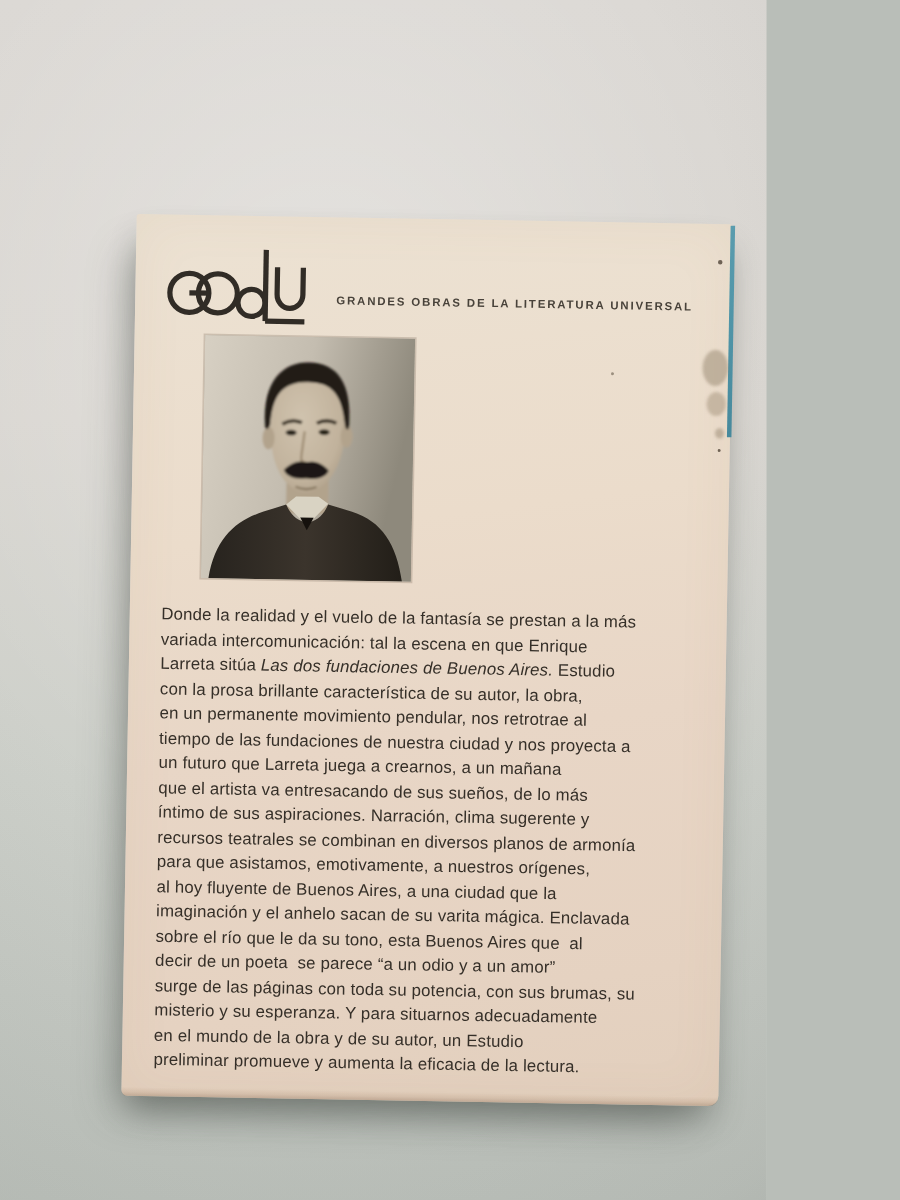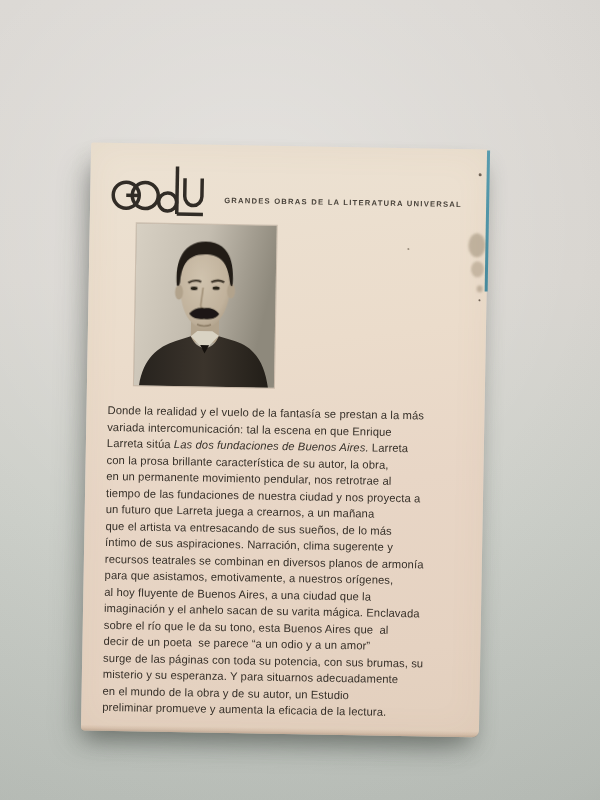--- a/index.html
+++ b/index.html
@@ -1,17 +1,17 @@
 <!DOCTYPE html>
 <html><head>
 <meta charset="utf-8">
 <style>
   html,body { margin:0; padding:0; background:#b9beb8; }
   .stage {
-    position:relative; width:600px; height:800px; overflow:hidden;
+    position:relative; width:511px; height:800px; overflow:hidden;
     font-family:"Liberation Sans", sans-serif;
     background:linear-gradient(180deg,#dcd9d5 0%,#d9d6d1 35%,#cdd0ca 65%,#c1c6c0 100%);
   }
   .vignette {
     position:absolute; inset:0; pointer-events:none;
     background:radial-gradient(130% 100% at 42% 28%, rgba(255,255,255,0.28) 0%, rgba(255,255,255,0) 42%, rgba(70,75,70,0.10) 82%, rgba(55,60,55,0.20) 100%);
   }
   .book {
     position:absolute; left:86px; top:146px; width:398px; height:588px;
     transform:rotate(1deg);
@@ -128,21 +128,21 @@
         </g>
         <path d="M5 162 C9 135 23 123 41 117 L56 112 C59 119 64.5 123.5 70 123.5 C75.5 123.5 81 119 84 111.5 L100 116 C120 122 130 137 134 162 Z" fill="url(#suitg)"></path>
         <path d="M56 112 L70 126 L84 111 L77.5 106.5 L62.5 106.5 Z" fill="#d9d3c3"></path>
         <path d="M65.5 120.5 L74.5 120.5 L70 129 Z" fill="#15110d"></path>
       </svg>
     </div>
 
     <div class="blurb">
         <div class="blurb-line"><span>Donde la realidad y el vuelo de la fantasía se prestan a la más</span></div>
         <div class="blurb-line"><span>variada intercomunicación: tal la escena en que Enrique</span></div>
-        <div class="blurb-line"><span>Larreta sitúa </span><em>Las dos fundaciones de Buenos Aires.</em><span> Larreta</span></div>
+        <div class="blurb-line"><span>Larreta sitúa </span><em>Las dos fundaciones de Buenos Aires.</em><span> Estudio</span></div>
         <div class="blurb-line"><span>con la prosa brillante característica de su autor, la obra,</span></div>
         <div class="blurb-line"><span>en un permanente movimiento pendular, nos retrotrae al</span></div>
         <div class="blurb-line"><span>tiempo de las fundaciones de nuestra ciudad y nos proyecta a</span></div>
         <div class="blurb-line"><span>un futuro que Larreta juega a crearnos, a un mañana</span></div>
         <div class="blurb-line"><span>que el artista va entresacando de sus sueños, de lo más</span></div>
         <div class="blurb-line"><span>íntimo de sus aspiraciones. Narración, clima sugerente y</span></div>
         <div class="blurb-line"><span>recursos teatrales se combinan en diversos planos de armonía</span></div>
         <div class="blurb-line"><span>para que asistamos, emotivamente, a nuestros orígenes,</span></div>
         <div class="blurb-line"><span>al hoy fluyente de Buenos Aires, a una ciudad que la</span></div>
         <div class="blurb-line"><span>imaginación y el anhelo sacan de su varita mágica. Enclavada</span></div>

